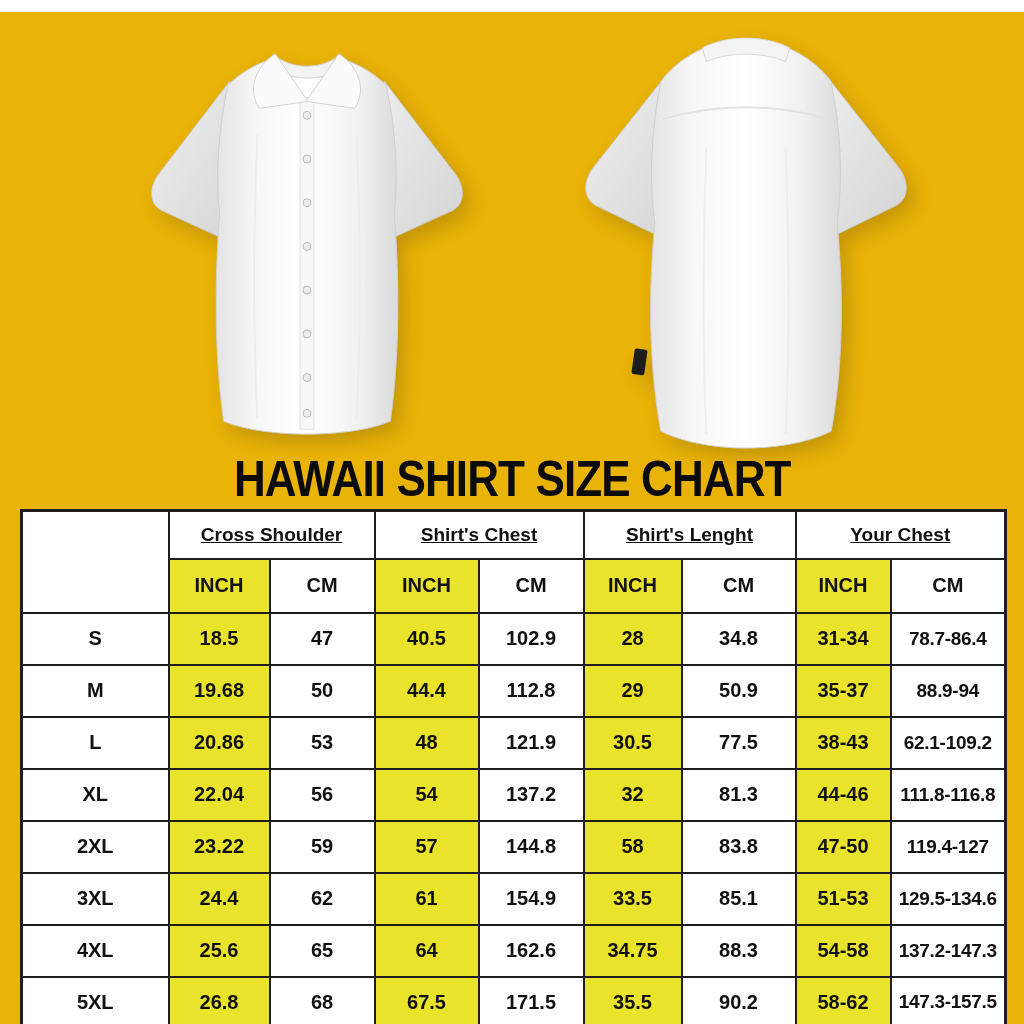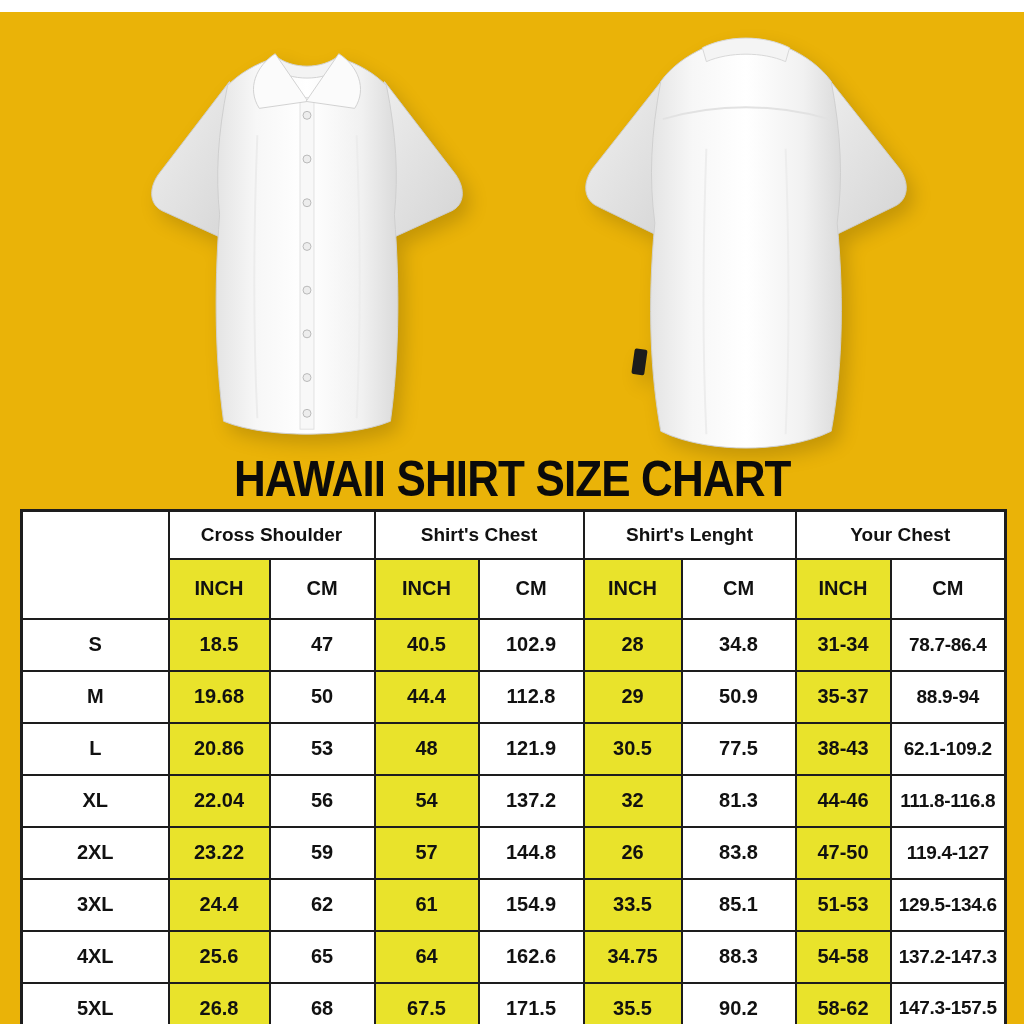--- a/index.html
+++ b/index.html
@@ -18,23 +18,23 @@
   .title { display:inline-block; font-size:50px; font-weight:900; letter-spacing:-1px;
            transform:scaleX(0.88); transform-origin:center; color:#0b0b0b; line-height:58px; white-space:nowrap; }
 
   
   table.size-chart { position:absolute; top:497px; left:20px; width:984px;
                      border-collapse:collapse; table-layout:fixed;
                      border:3px solid #1d1d1d; }
   .size-chart th, .size-chart td { border:2.5px solid #1d1d1d; text-align:center; vertical-align:middle;
                                    font-weight:bold; color:#111; overflow:hidden; }
   .size-chart tr.group-row { height:48px; }
-  .size-chart tr.unit-row  { height:60px; }
+  .size-chart tr.unit-row  { height:54px; }
   .size-chart tbody tr     { height:52px; }
-  .group-row th { font-size:19px; background:#ffffff; }
+  .group-row th { font-size:19px; background:#ffffff;text-decoration:underline; }
   .unit-row th  { font-size:20px; background:#ffffff; }
   td.size-label { font-size:22px; background:#ffffff; }
   .size-chart td { font-size:20px; background:#ffffff; }
   .y { background:#e9e32b !important; }
   td.sm { font-size:19px; letter-spacing:-0.3px; }
 </style>
 </head>
 <body>
 
 <div class="stage">
@@ -185,21 +185,21 @@
         <td>81.3</td>
         <td class="y">44-46</td>
         <td class="sm">111.8-116.8</td>
       </tr>
       <tr>
         <td class="size-label">2XL</td>
         <td class="y">23.22</td>
         <td>59</td>
         <td class="y">57</td>
         <td>144.8</td>
-        <td class="y">26</td>
+        <td class="y">58</td>
         <td>83.8</td>
         <td class="y">47-50</td>
         <td class="sm">119.4-127</td>
       </tr>
       <tr>
         <td class="size-label">3XL</td>
         <td class="y">24.4</td>
         <td>62</td>
         <td class="y">61</td>
         <td>154.9</td>

